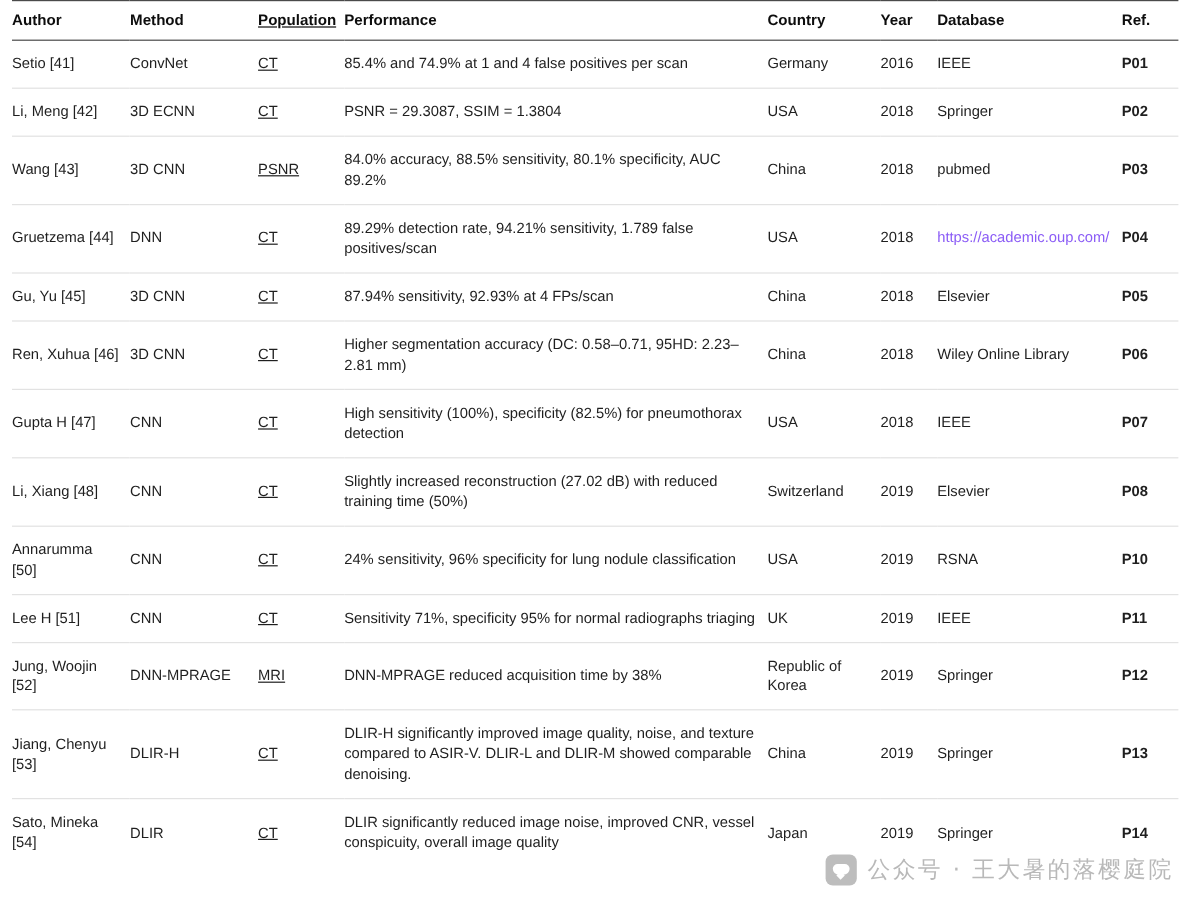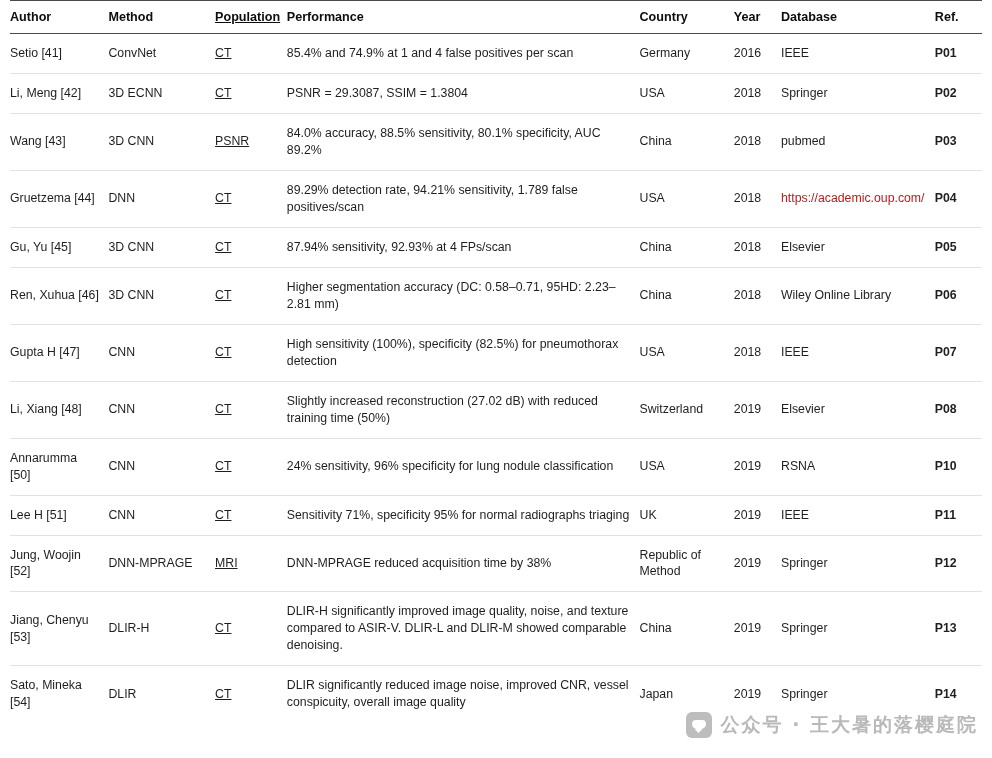--- a/index.html
+++ b/index.html
@@ -52,38 +52,37 @@
   .col-author   { width: 96px; }
   .col-method   { width: 104px; }
   .col-pop      { width: 70px; text-decoration: underline; }
   .col-perf     { width: 344px; }
   .col-country  { width: 92px; margin-top: 17px; }
   .col-year     { width: 46px; }
   .col-db       { width: 150px; }
   .col-ref      { width: 46px; text-align: left; font-weight: bold; }
   td.col-ref, th.col-ref { padding-right: 0; }
   .linky {
-    color: #b91c1c;
+    color: #8b5cf6;
     text-decoration: none;
     word-break: break-all;
   }
   .watermark {
     position: absolute;
     right: 14px;
     bottom: 20px;
     display: flex;
     align-items: center;
     gap: 9px;
     color: #b9b9b9;
     font-size: 19px;
     letter-spacing: 2px;
     white-space: nowrap;
     pointer-events: none;
     font-family: "DejaVu Sans", sans-serif;
-    font-weight: bold;
   }
   .wm-logo {
     width: 26px;
     height: 26px;
     border-radius: 6px;
     background: #bdbdbd;
     display: inline-block;
     position: relative;
     flex: none;
   }
@@ -234,21 +233,21 @@
           <td class="col-country">UK</td>
           <td class="col-year">2019</td>
           <td class="col-db">IEEE</td>
           <td class="col-ref">P11</td>
         </tr>
         <tr>
           <td class="col-author">Jung, Woojin [52]</td>
           <td class="col-method">DNN-MPRAGE</td>
           <td class="col-pop">MRI</td>
           <td class="col-perf">DNN-MPRAGE reduced acquisition time by 38%</td>
-          <td class="col-country">Republic of Method</td>
+          <td class="col-country">Republic of Korea</td>
           <td class="col-year">2019</td>
           <td class="col-db">Springer</td>
           <td class="col-ref">P12</td>
         </tr>
         <tr>
           <td class="col-author">Jiang, Chenyu [53]</td>
           <td class="col-method">DLIR-H</td>
           <td class="col-pop">CT</td>
           <td class="col-perf">DLIR-H significantly improved image quality, noise, and texture compared to ASIR-V. DLIR-L and DLIR-M showed comparable denoising.</td>
           <td class="col-country">China</td>

